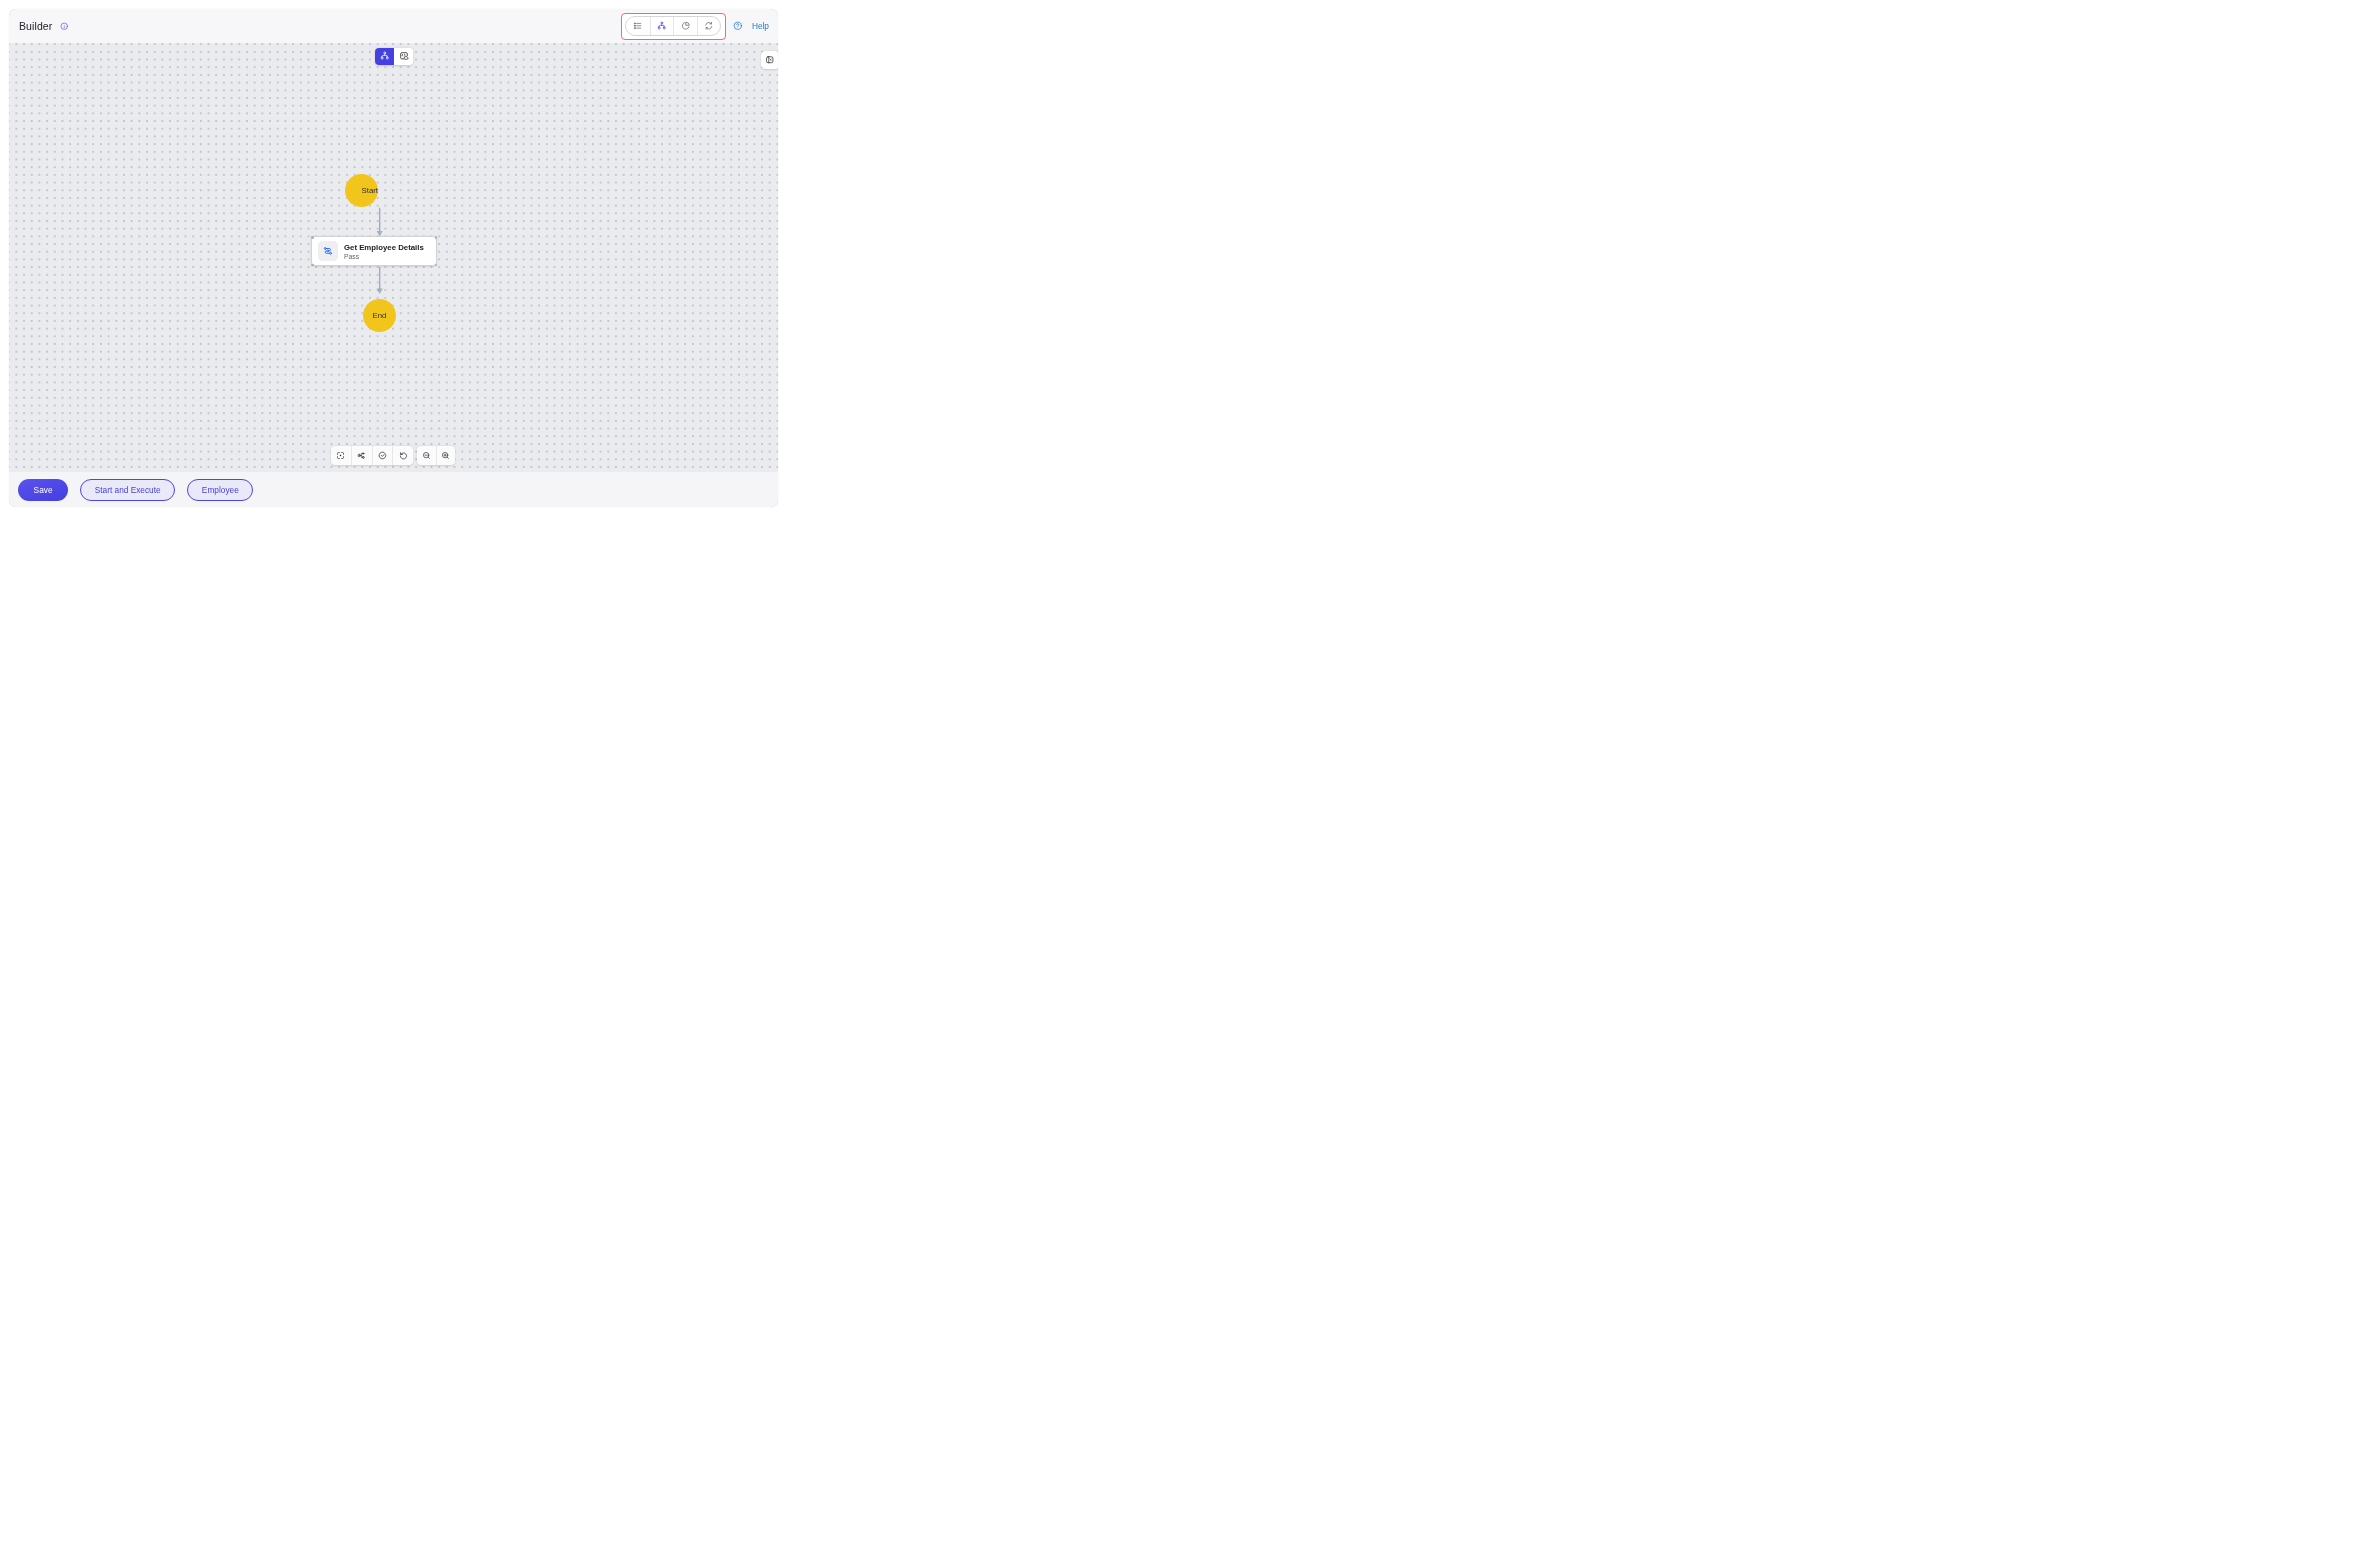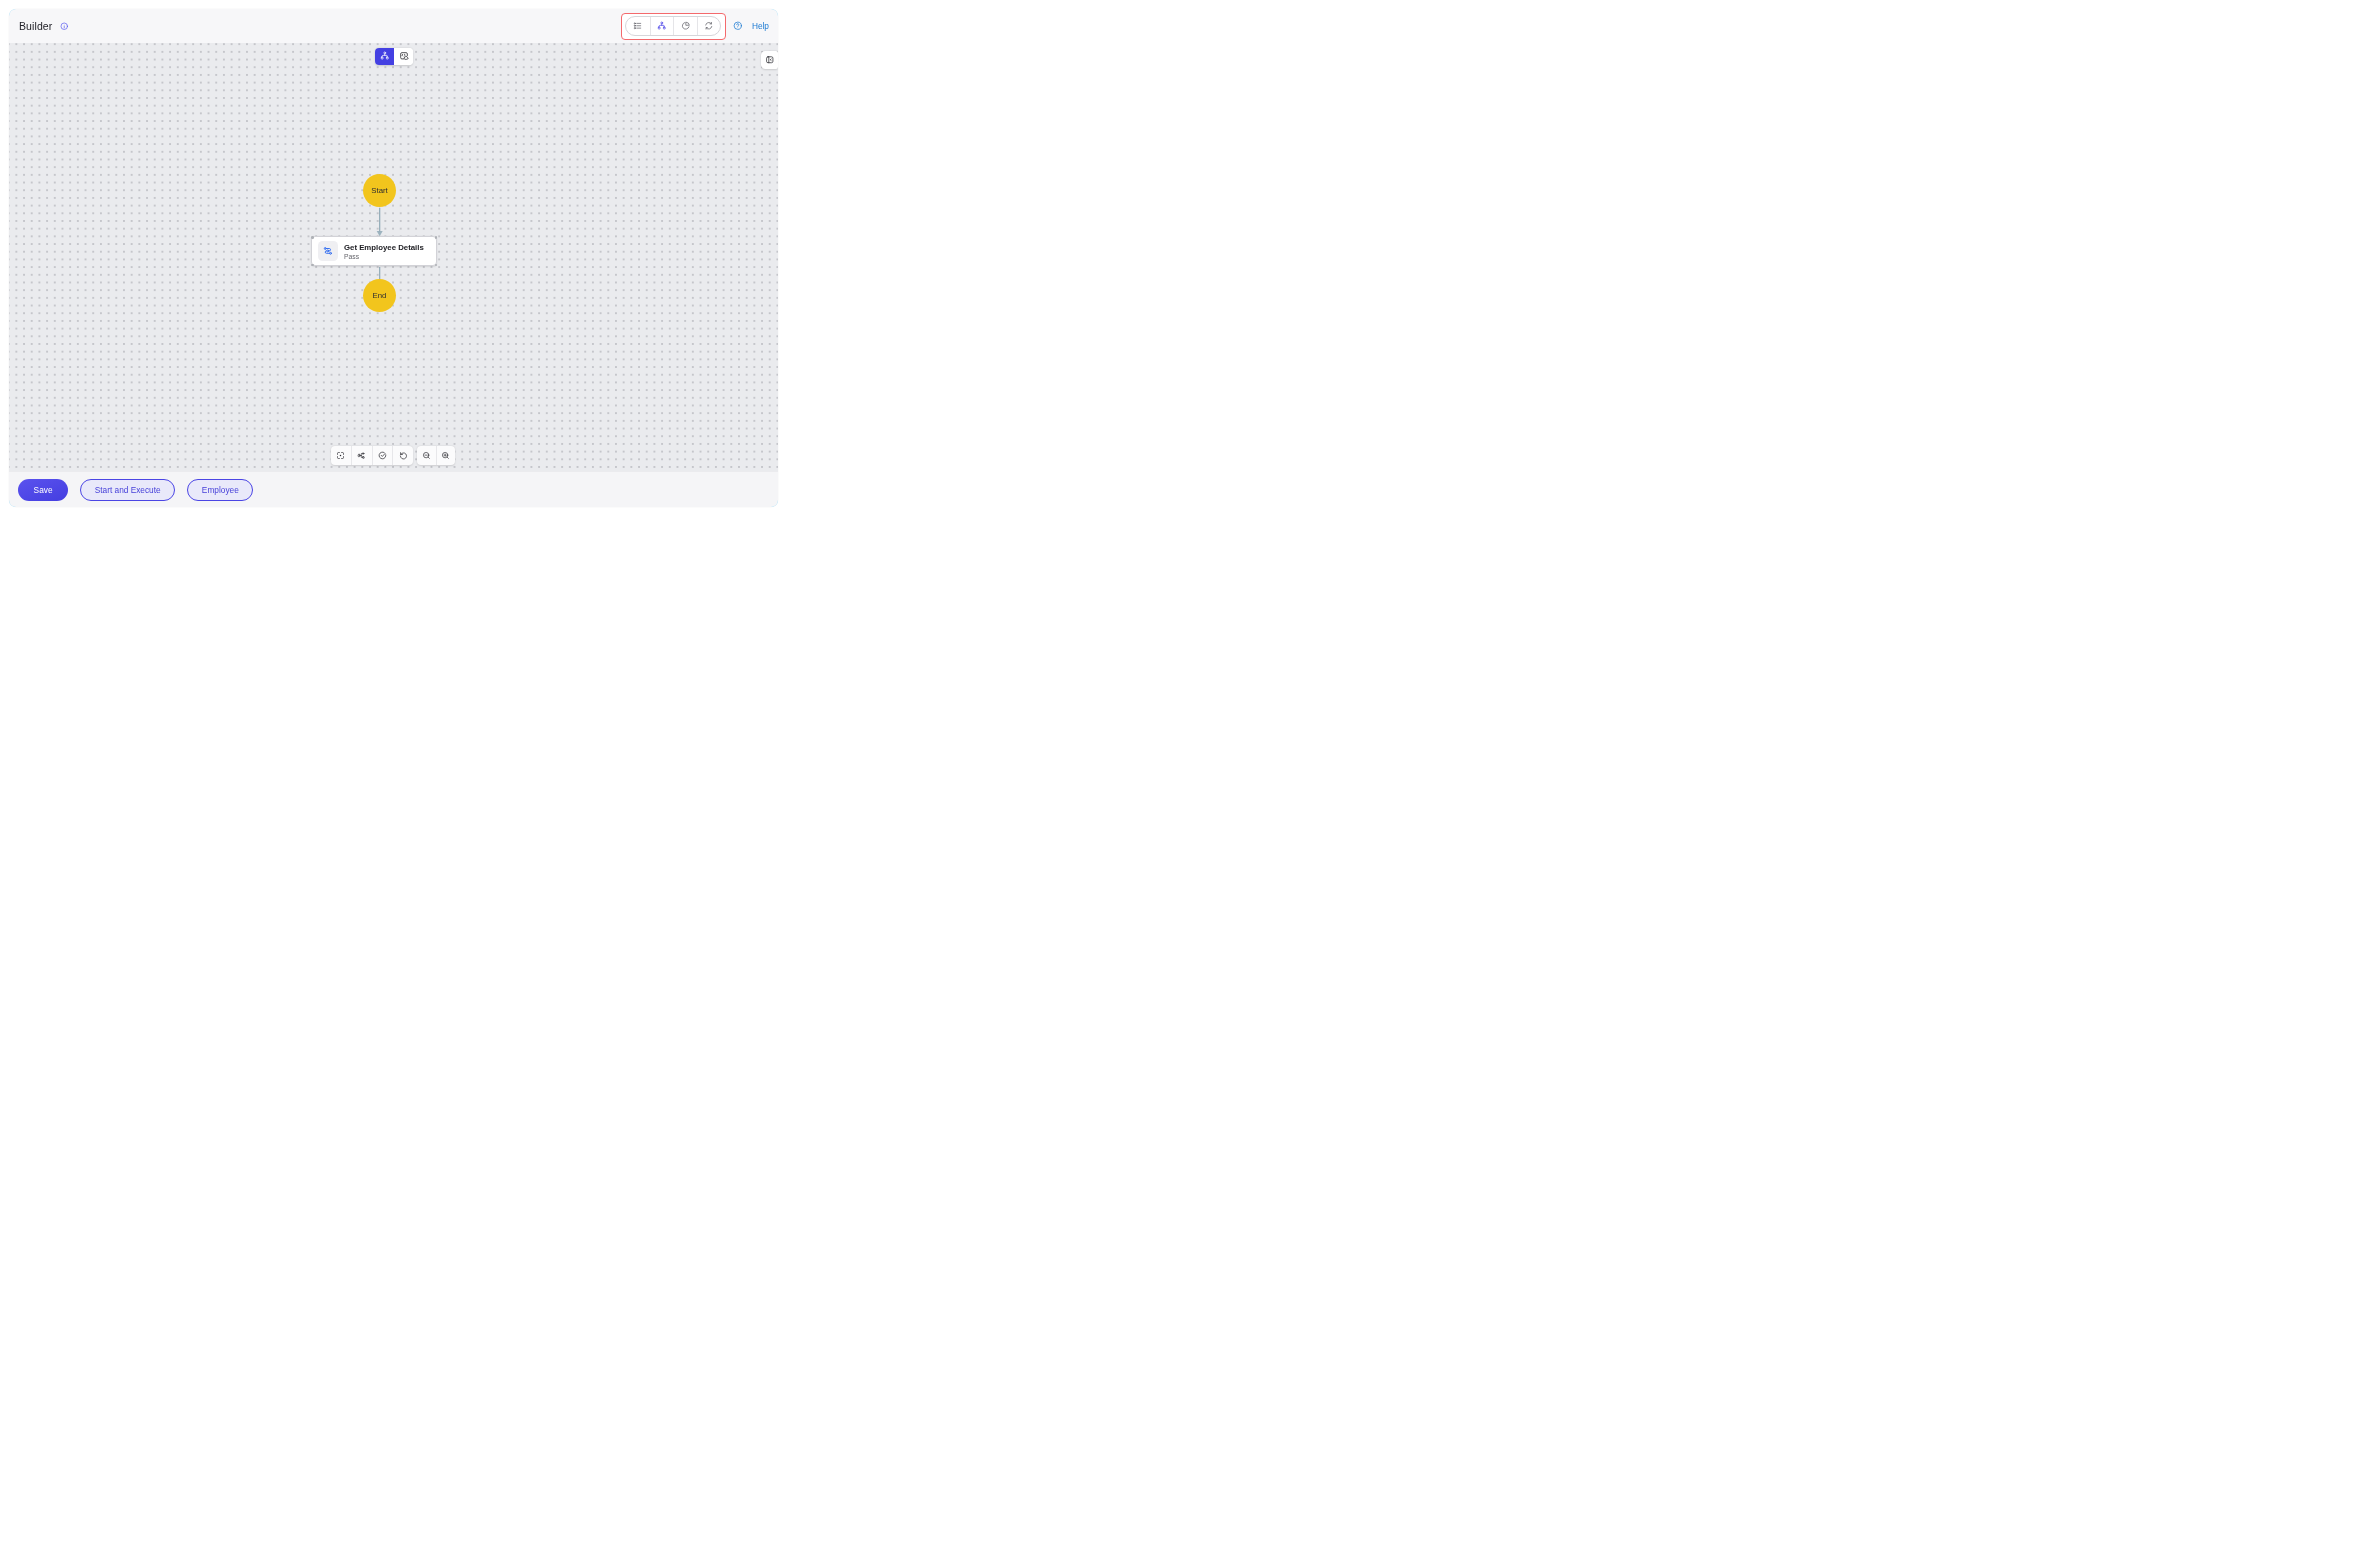--- a/index.html
+++ b/index.html
@@ -26,22 +26,22 @@
     background-size:7.7px 7.7px; background-position:3.5px 5px; }
 
   .view-toggle { position:absolute; left:366px; top:4.5px; width:38px; height:17px; display:flex; background:#ffffff; border-radius:4px; box-shadow:0 0.5px 2px rgba(0,0,0,0.15); overflow:hidden; }
   .toggle-seg { width:19px; height:17px; display:flex; align-items:center; justify-content:center; cursor:pointer; color:#1f1f24; background:#ffffff; border:none; }
   .toggle-seg.active { background:#4440e2; color:#ffffff; }
 
   .collapse-btn { position:absolute; right:0px; top:7.5px; width:17px; height:18.6px; background:#ffffff; border-radius:4.5px 2px 2px 4.5px; box-shadow:0 0.5px 2px rgba(0,0,0,0.14); display:flex; align-items:center; justify-content:center; color:#232329; cursor:pointer; border:none; }
 
   
   .node-circle { position:absolute; width:33px; height:33px; border-radius:50%; background:#f2c51d; display:flex; align-items:center; justify-content:center; font-size:7.8px; color:#2c2c31; cursor:pointer; }
-  .node-start { left:354px; top:131px; }
-  .node-end   { left:354px; top:236px; }
+  .node-start { left:336px; top:131px;justify-content:flex-end; }
+  .node-end   { left:354px; top:256px; }
 
   .step-card { position:absolute; left:302px; top:193px; width:126px; height:30px; background:#ffffff; border:0.5px solid #d2d2d7; border-radius:4px; box-shadow:0 0.5px 1.5px rgba(0,0,0,0.10); display:flex; align-items:center; padding:0 6px; gap:6px; cursor:pointer; }
   .step-icon-tile { width:20px; height:20px; border-radius:4.5px; background:#efeff2; display:flex; align-items:center; justify-content:center; color:#2f6cf0; flex:0 0 auto; }
   .step-texts { display:flex; flex-direction:column; gap:1px; }
   .step-title { font-size:7.8px; font-weight:700; color:#1c1c21; }
   .step-sub { font-size:6.8px; color:#65656b; }
   .handle { position:absolute; width:2.5px; height:2.5px; border-radius:50%; background:#aeb1b6; }
 
   .edges { position:absolute; left:0; top:0; width:100%; height:100%; pointer-events:none; }
 

